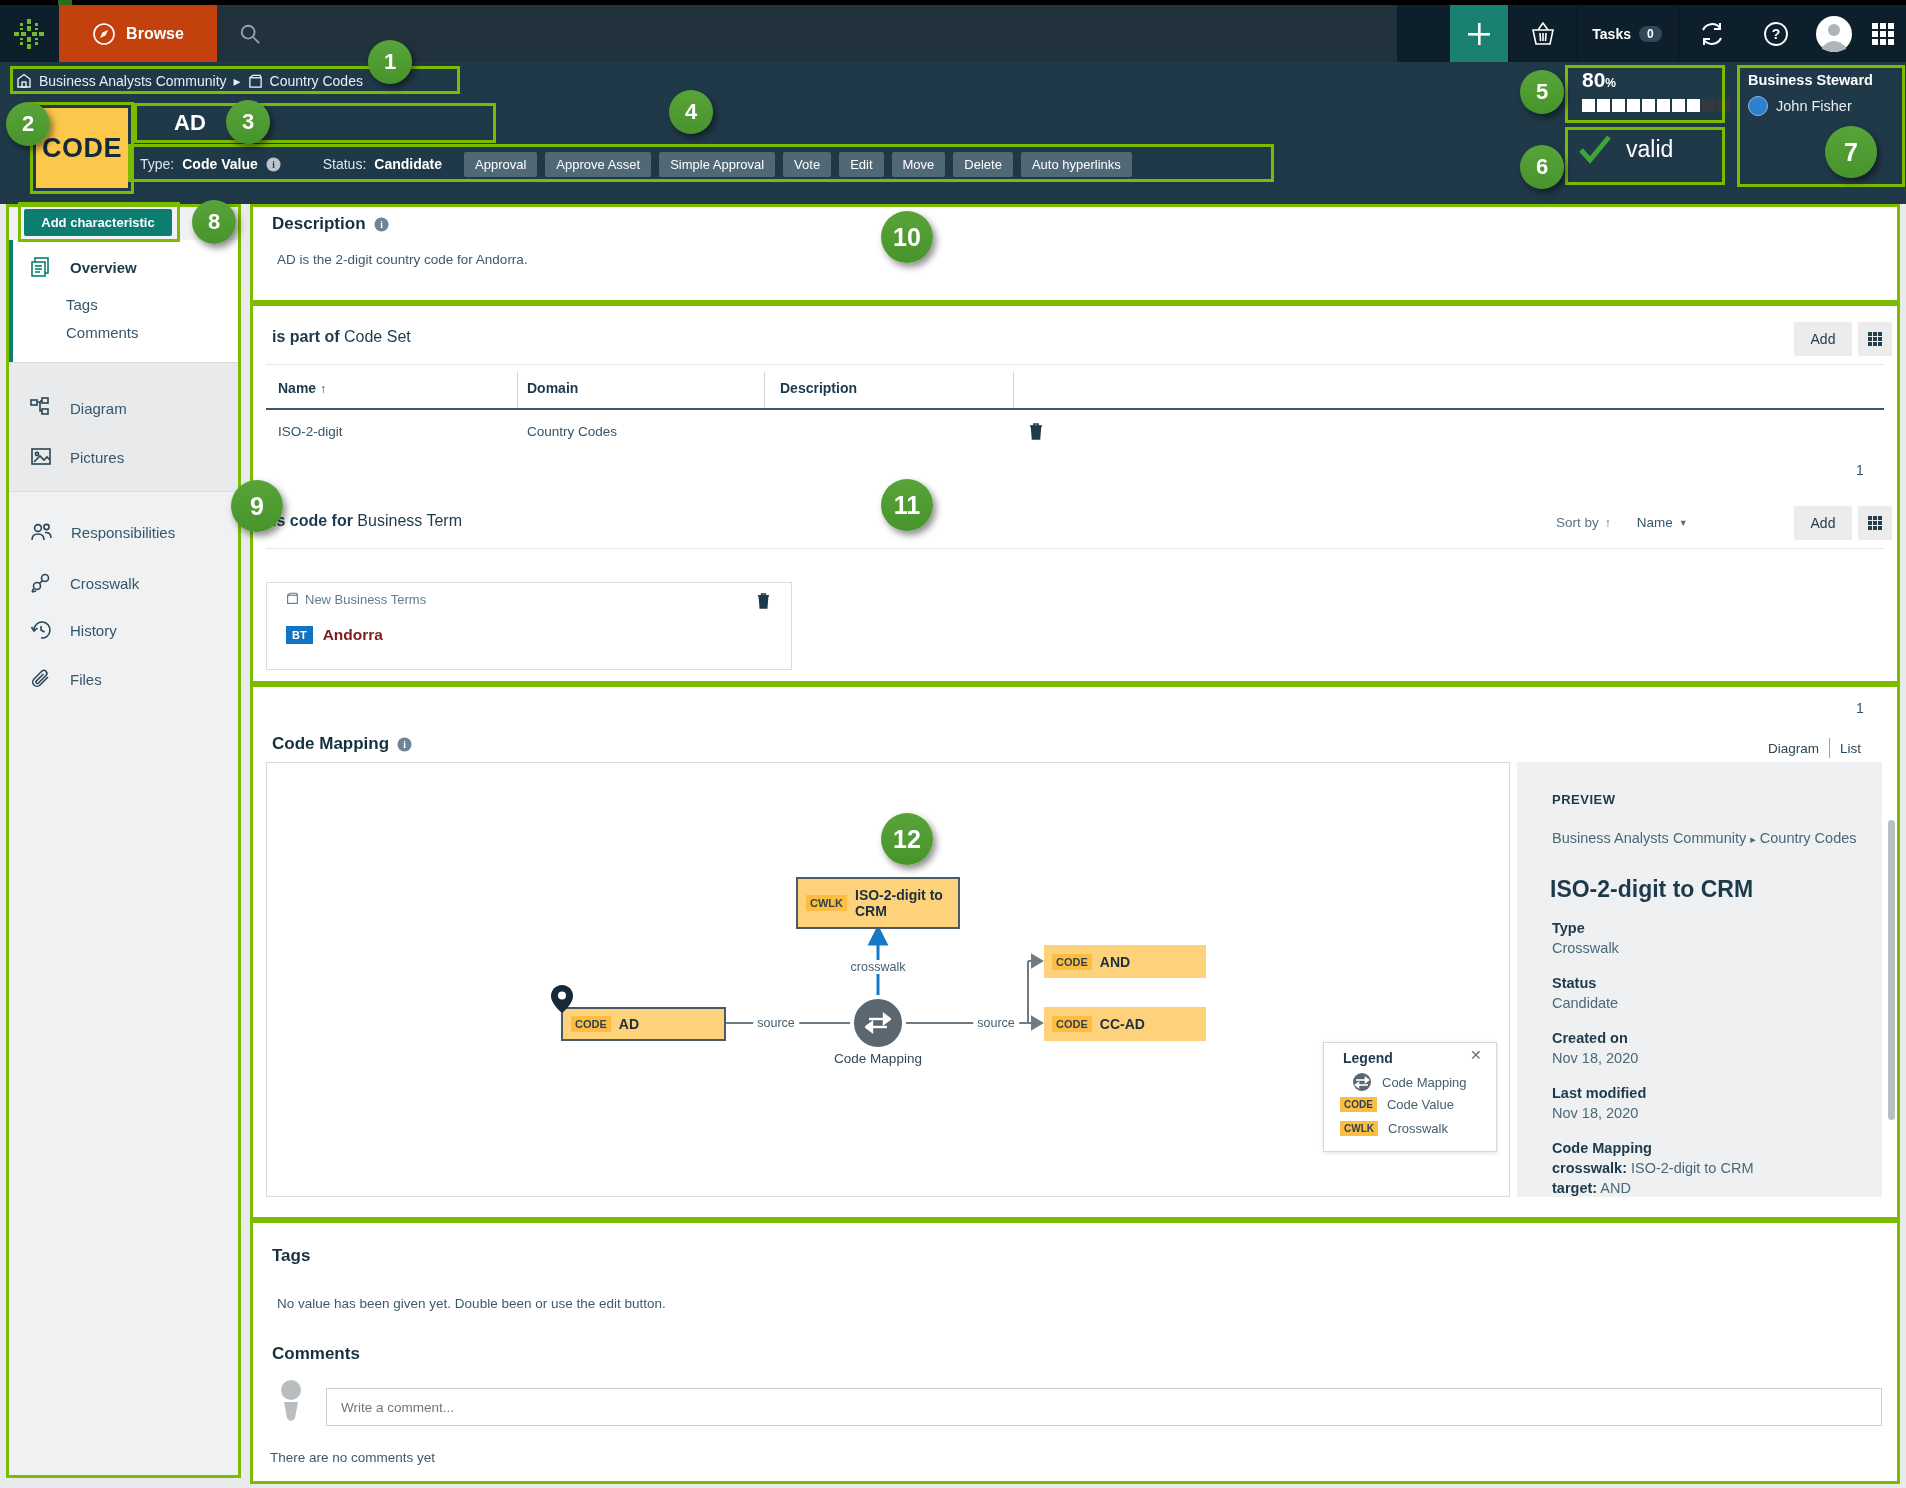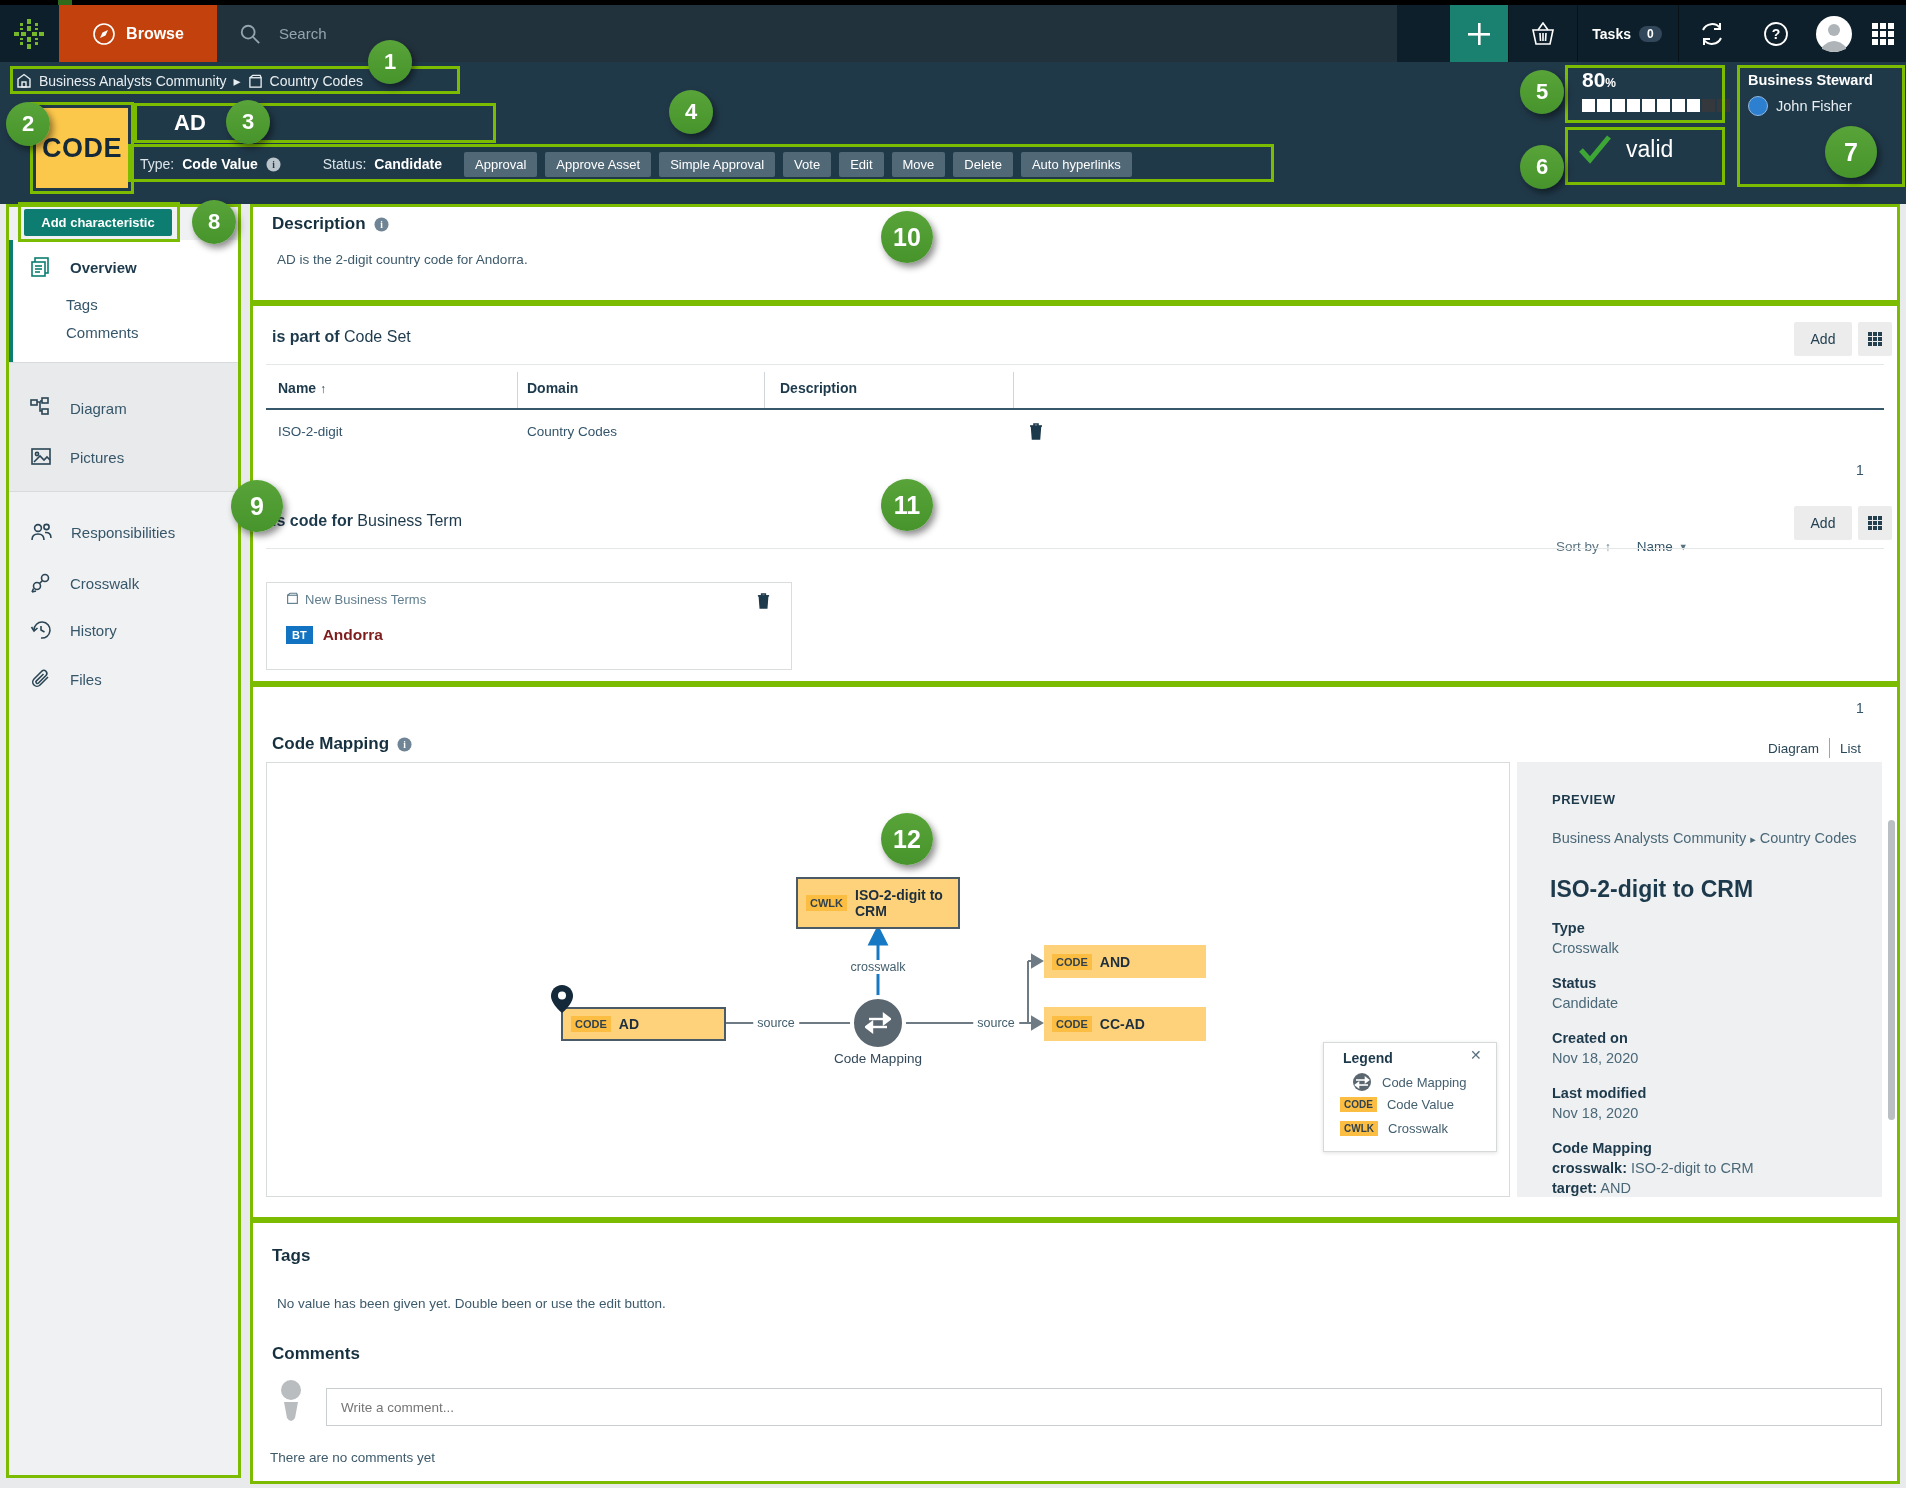--- a/index.html
+++ b/index.html
@@ -127,21 +127,20 @@
     <path d="M16 8 L13.5 13.5 L8 16 L10.5 10.5 Z" fill="#fff" stroke="none"></path>
   </svg>
   <span>Browse</span>
 </div>
 
 <div class="abs tb-cell" id="search-cell">
   <svg width="22" height="22" viewBox="0 0 24 24" fill="none" stroke="#93a5ae" stroke-width="2">
     <circle cx="10" cy="10" r="7"></circle>
       <line x1="15.5" y1="15.5" x2="22" y2="22"></line>
   </svg>
-  <input id="search-input" placeholder="Search" style="">
 </div>
 
 <div class="abs tb-cell" id="plus-cell">
   <svg width="26" height="26" viewBox="0 0 26 26">
     <rect x="12" y="2" width="2.6" height="22" fill="#fff"></rect>
       <rect x="2" y="12" width="22" height="2.6" fill="#fff"></rect>
   </svg>
 </div>
 
 <div class="abs tb-cell" id="basket-cell">
@@ -391,21 +390,21 @@
     <path d="M2 4 L14 4"></path>
       <path d="M6 4 L6 2 L10 2 L10 4"></path>
       <path d="M3.5 4 L4.5 17 L11.5 17 L12.5 4" fill="#1d3a4c"></path>
   </svg>
 </div>
 <div class="count" style="left:1856px;top:462px;">1</div>
 
 <div class="abs" style="left:272px;top:512px;font-size:16px;color:#1d3a4c;">
   <b>is code for</b>&nbsp;<span>Business Term</span>
 </div>
-<div class="abs" style="left:1556px;top:515px;display:flex;align-items:center;gap:6px;font-size:13.5px;color:#5a7280;margin-top:24px;">
+<div class="abs" style="left:1556px;top:515px;display:flex;align-items:center;gap:6px;font-size:13.5px;color:#5a7280;">
   <span>Sort by</span>
   <span style="font-size:12px;">↑</span>
   <span style="width:14px;"></span>
   <span style="color:#36566a;">Name</span>
   <span style="font-size:9px;">▼</span>
 </div>
 <button class="add-btn" style="left:1794px;top:506px;">Add</button>
 <button class="grid-btn" style="left:1858px;top:506px;">
   <svg width="16" height="16" viewBox="0 0 16 16">
     <g fill="#24404f">

